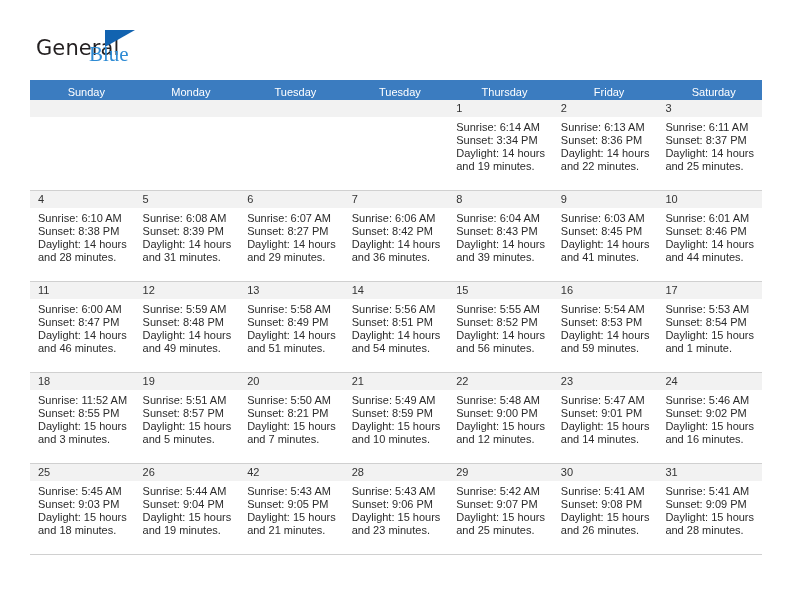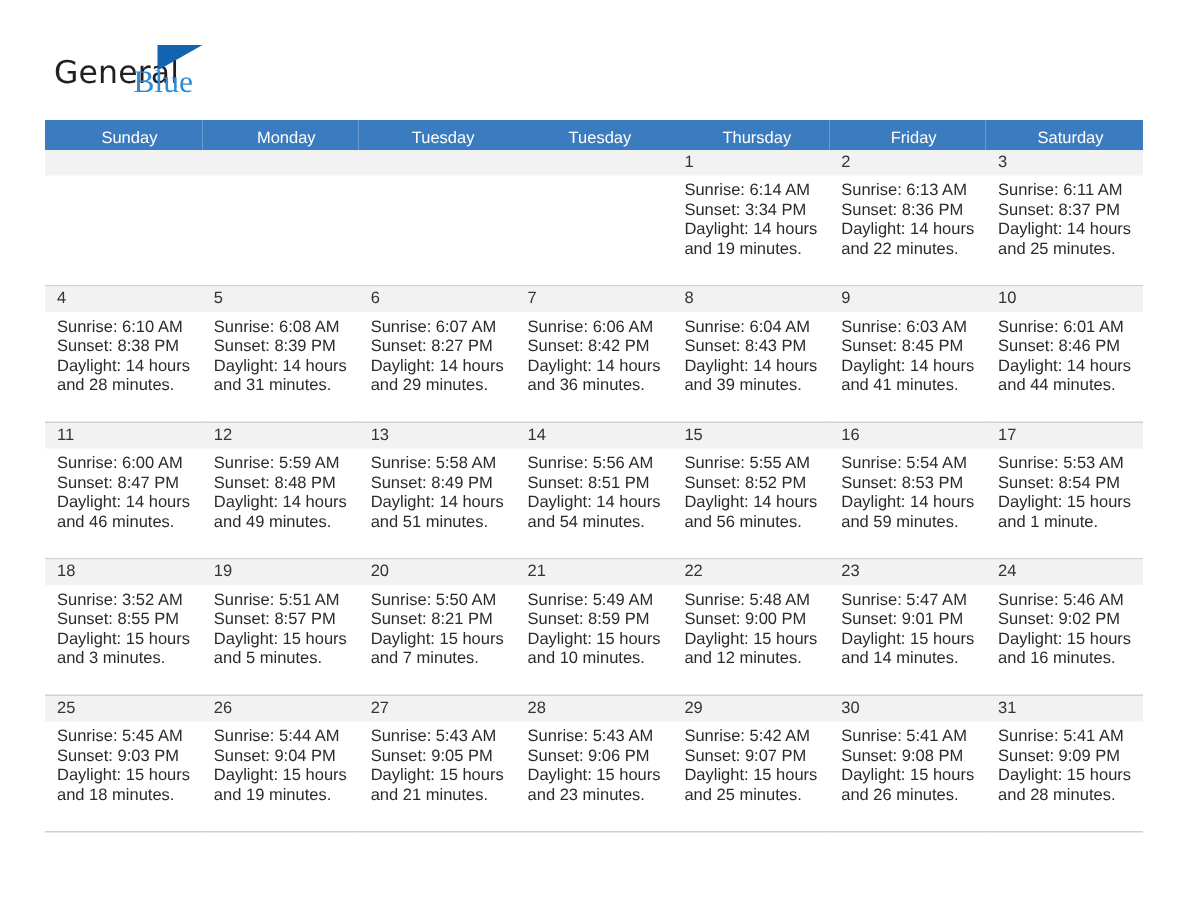--- a/index.html
+++ b/index.html
@@ -374,21 +374,21 @@
                 <div>and 1 minute.</div>
               </div>
             </div>
           </td>
         </tr>
         <tr>
           <td>
             <div class="cell">
               <div class="daynum-bar">18</div>
               <div class="info">
-                <div>Sunrise: 3:52 AM</div>
+                <div>Sunrise: 11:52 AM</div>
                 <div>Sunset: 8:55 PM</div>
                 <div>Daylight: 15 hours</div>
                 <div>and 3 minutes.</div>
               </div>
             </div>
           </td>
           <td>
             <div class="cell">
               <div class="daynum-bar">19</div>
               <div class="info">
@@ -473,21 +473,21 @@
               <div class="info">
                 <div>Sunrise: 5:44 AM</div>
                 <div>Sunset: 9:04 PM</div>
                 <div>Daylight: 15 hours</div>
                 <div>and 19 minutes.</div>
               </div>
             </div>
           </td>
           <td>
             <div class="cell">
-              <div class="daynum-bar">27</div>
+              <div class="daynum-bar">42</div>
               <div class="info">
                 <div>Sunrise: 5:43 AM</div>
                 <div>Sunset: 9:05 PM</div>
                 <div>Daylight: 15 hours</div>
                 <div>and 21 minutes.</div>
               </div>
             </div>
           </td>
           <td>
             <div class="cell">

